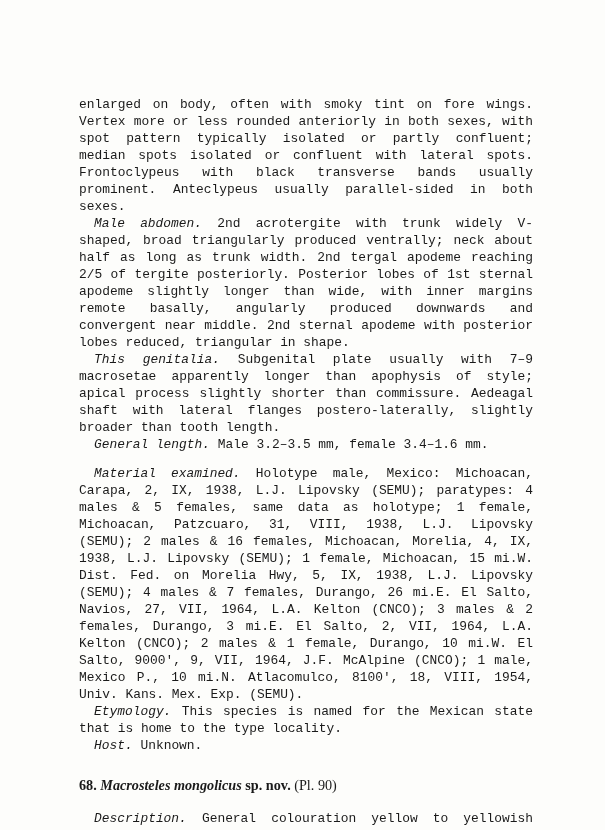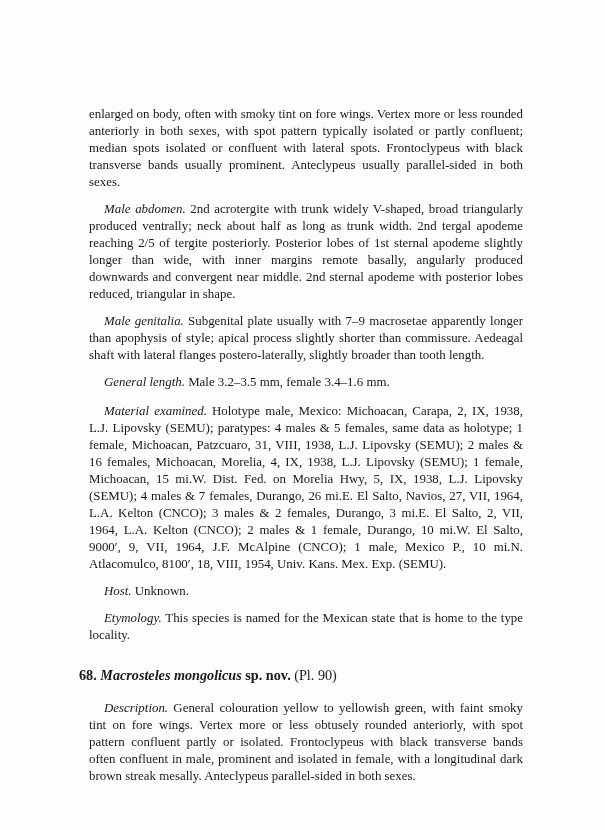--- a/index.html
+++ b/index.html
@@ -45,22 +45,23 @@
     width: 454px;
     font-family: "Liberation Serif", serif;
     font-size: 12.9px;
     line-height: 17px;
     color: #1a1a1a;
     text-align: justify;
     hyphens: auto;
     -webkit-hyphens: auto;
   }
   .content p {
-    margin: 10px;
+    margin: 0;
     text-indent: 15px;
+    font-family: Liberation Mono, monospace;
   }
   .content p.noindent {
     text-indent: 0;
   }
   .content p.gap-above {
     margin-top: 12px;
   }
   .lead {
     font-style: italic;
   }
@@ -85,30 +86,30 @@
 
 <div class="page">
 
 
   <div class="content">
 
     <p class="noindent"><span>enlarged on body, often with smoky tint on fore wings. Vertex more or less rounded anteriorly in both sexes, with spot pattern typically isolated or partly confluent; median spots isolated or confluent with lateral spots. Frontoclypeus with black transverse bands usually prominent. Anteclypeus usually parallel-sided in both sexes.</span></p>
 
     <p><i class="lead">Male abdomen.</i> <span>2nd acrotergite with trunk widely V-shaped, broad triangularly produced ventrally; neck about half as long as trunk width. 2nd tergal apodeme reaching 2/5 of tergite posteriorly. Posterior lobes of 1st sternal apodeme slightly longer than wide, with inner margins remote basally, angularly produced downwards and convergent near middle. 2nd sternal apodeme with posterior lobes reduced, triangular in shape.</span></p>
 
-    <p><i class="lead">Male genitalia.</i> <span>Subgenital plate usually with 7–9 macrosetae apparently longer than apophysis of style; apical process slightly shorter than commissure. Aedeagal shaft with lateral flanges postero-laterally, slightly broader than tooth length.</span></p>
+    <p><i class="lead">This genitalia.</i> <span>Subgenital plate usually with 7–9 macrosetae apparently longer than apophysis of style; apical process slightly shorter than commissure. Aedeagal shaft with lateral flanges postero-laterally, slightly broader than tooth length.</span></p>
 
     <p><i class="lead">General length.</i> <span>Male 3.2–3.5 mm, female 3.4–1.6 mm.</span></p>
 
     <p class="gap-above"><i class="lead">Material examined.</i> <span>Holotype male, Mexico: Michoacan, Carapa, 2, IX, 1938, L.J. Lipovsky (SEMU); paratypes: 4 males &amp; 5 females, same data as holotype; 1 female, Michoacan, Patzcuaro, 31, VIII, 1938, L.J. Lipovsky (SEMU); 2 males &amp; 16 females, Michoacan, Morelia, 4, IX, 1938, L.J. Lipovsky (SEMU); 1 female, Michoacan, 15 mi.W. Dist. Fed. on Morelia Hwy, 5, IX, 1938, L.J. Lipovsky (SEMU); 4 males &amp; 7 females, Durango, 26 mi.E. El Salto, Navios, 27, VII, 1964, L.A. Kelton (CNCO); 3 males &amp; 2 females, Durango, 3 mi.E. El Salto, 2, VII, 1964, L.A. Kelton (CNCO); 2 males &amp; 1 female, Durango, 10 mi.W. El Salto, 9000′, 9, VII, 1964, J.F. McAlpine (CNCO); 1 male, Mexico P., 10 mi.N. Atlacomulco, 8100′, 18, VIII, 1954, Univ. Kans. Mex. Exp. (SEMU).</span></p>
 
 
+    <p><i class="lead">Etymology.</i> <span>This species is named for the Mexican state that is home to the type locality.</span></p>
+
     <p><i class="lead">Host.</i> <span>Unknown.</span></p>
-
-    <p><i class="lead">Etymology.</i> <span>This species is named for the Mexican state that is home to the type locality.</span></p>
 
 
     <h2 class="species-heading"><span>68.</span> <i>Macrosteles mongolicus</i> <span>sp. nov.</span> <span class="plate">(Pl. 90)</span></h2>
 
     <p><i class="lead">Description.</i> <span>General colouration yellow to yellowish green, with faint smoky tint on fore wings. Vertex more or less obtusely rounded anteriorly, with spot pattern confluent partly or isolated. Frontoclypeus with black transverse bands often confluent in male, prominent and isolated in female, with a longitudinal dark brown streak mesally. Anteclypeus parallel-sided in both sexes.</span></p>
 
 
   </div>
 
 </div>

